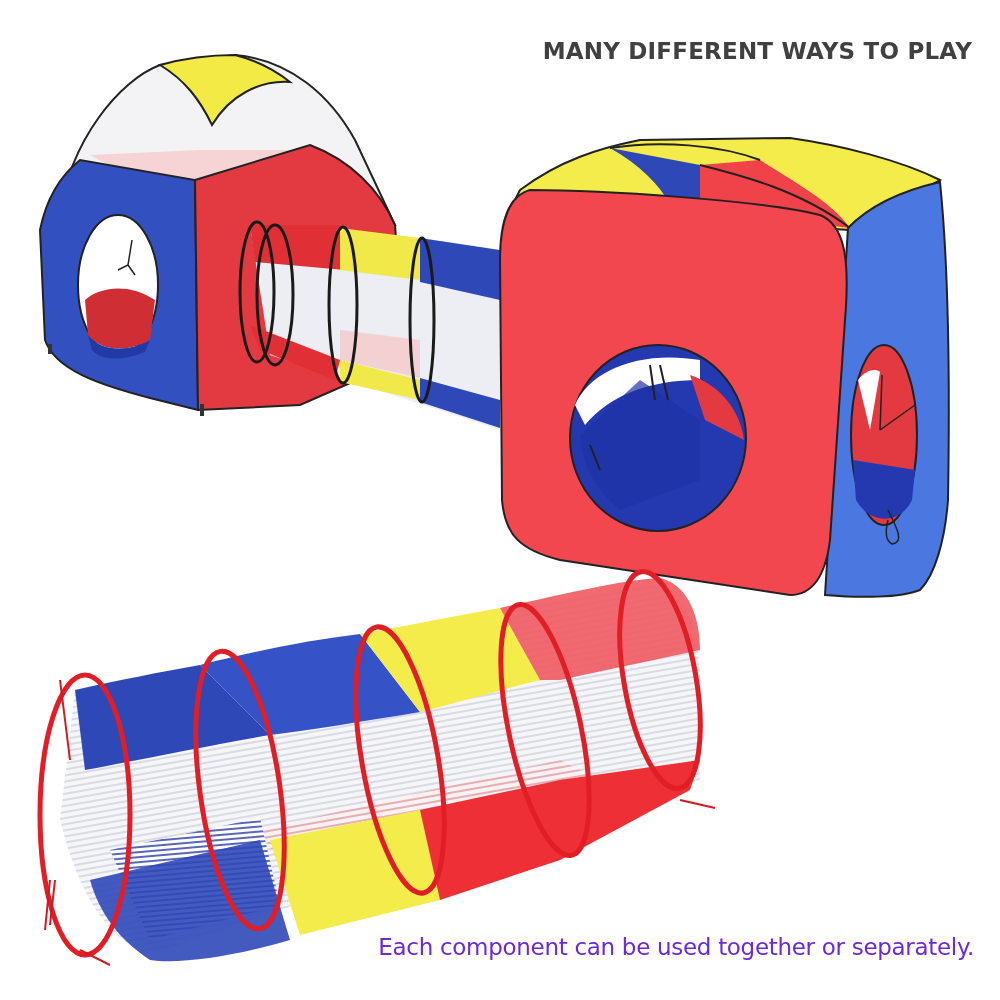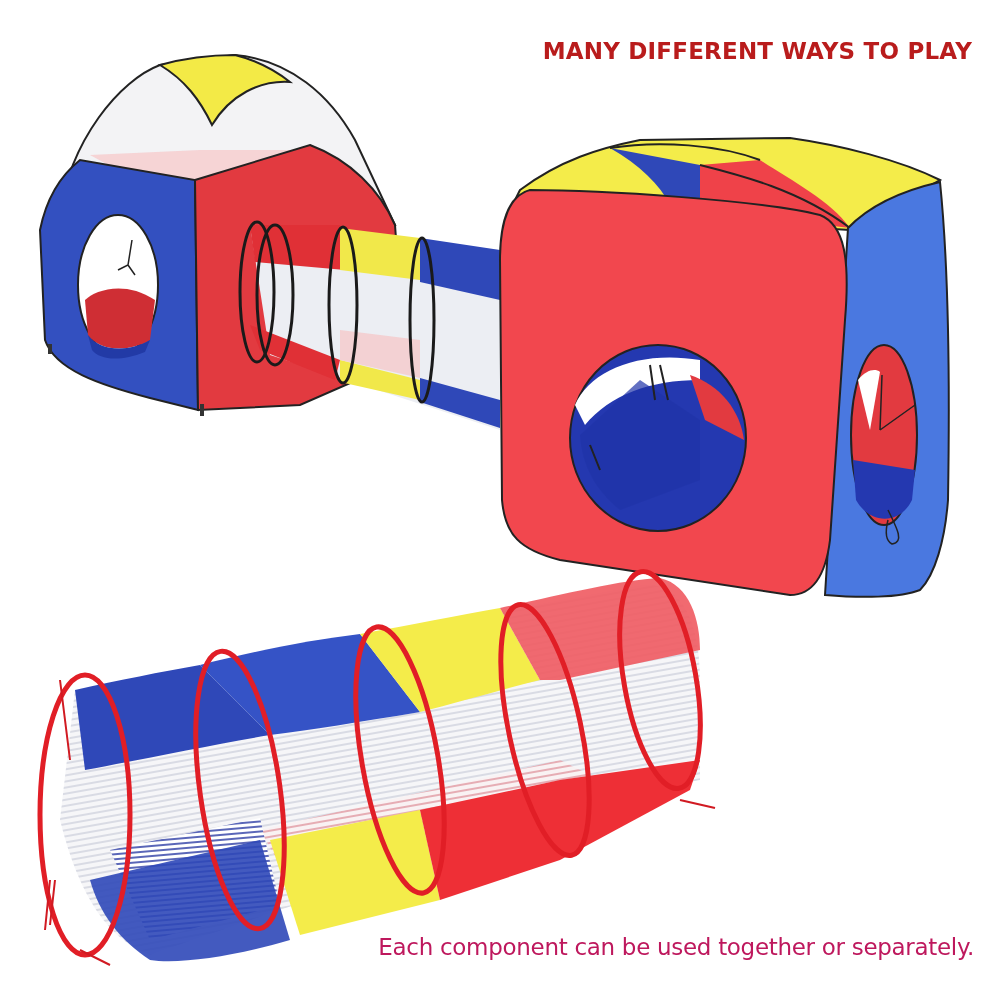--- a/index.html
+++ b/index.html
@@ -1,25 +1,25 @@
 <!DOCTYPE html>
 <html><head>
   <meta charset="utf-8">
   <style>
     html, body { margin: 0; padding: 0; background: #ffffff; }
     body { width: 1000px; height: 1000px; position: relative; overflow: hidden; }
     .headline {
       position: absolute; right: 28px; top: 38px;
       font-family: "DejaVu Sans", sans-serif; font-weight: bold;
-      font-size: 23px; color: #b91c1c; letter-spacing: 0.2px; white-space: nowrap;
+      font-size: 23px; color: #404040; letter-spacing: 0.2px; white-space: nowrap;
     }
     .caption {
       position: absolute; right: 26px; top: 934px;
       font-family: "DejaVu Sans", sans-serif;
-      font-size: 23px; color: #be185d; white-space: nowrap; letter-spacing: -0.3px;
+      font-size: 23px; color: #6d28d9; white-space: nowrap; letter-spacing: -0.3px;
     }
     svg.scene { position: absolute; left: 0; top: 0; }
   </style>
 </head>
 <body>
 
 <div class="headline">MANY DIFFERENT WAYS TO PLAY</div>
 
 <svg class="scene" width="1000" height="1000" viewBox="0 0 1000 1000">
   <defs>

